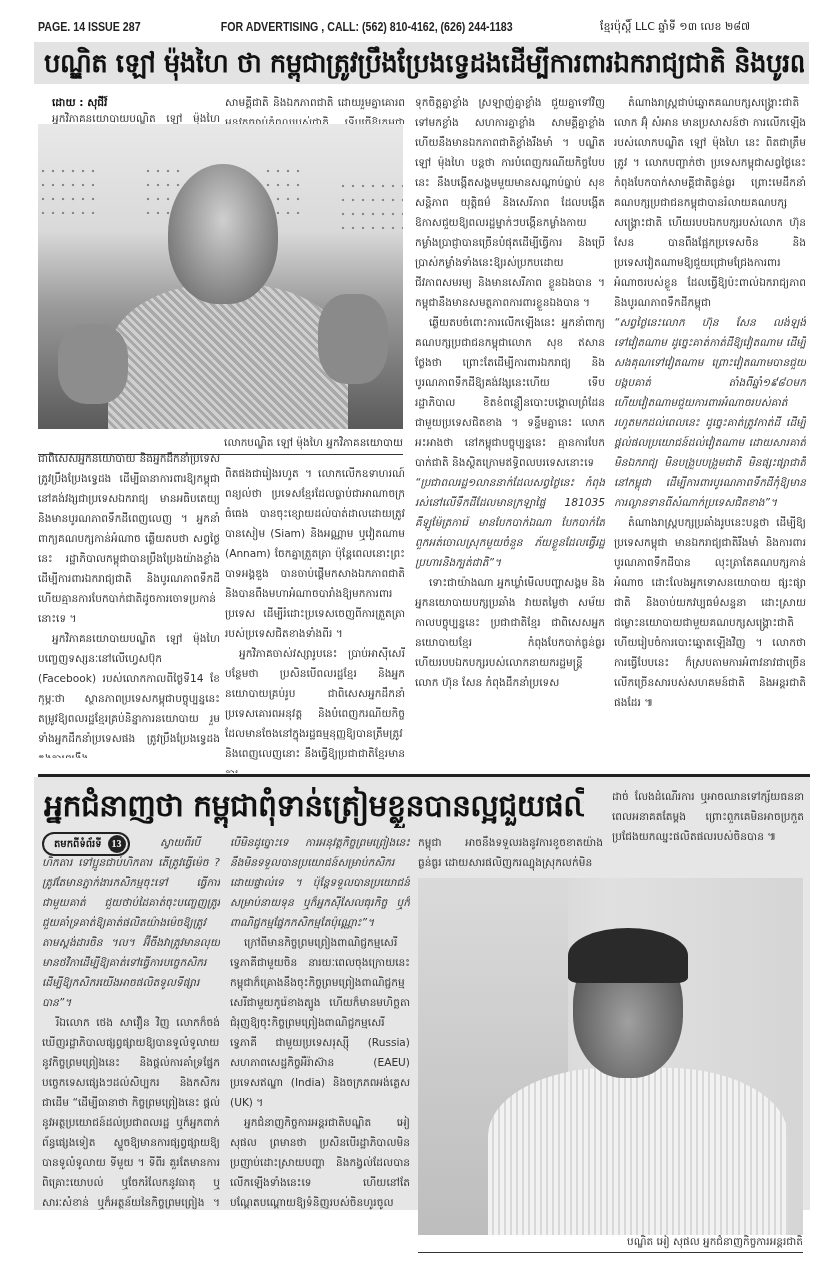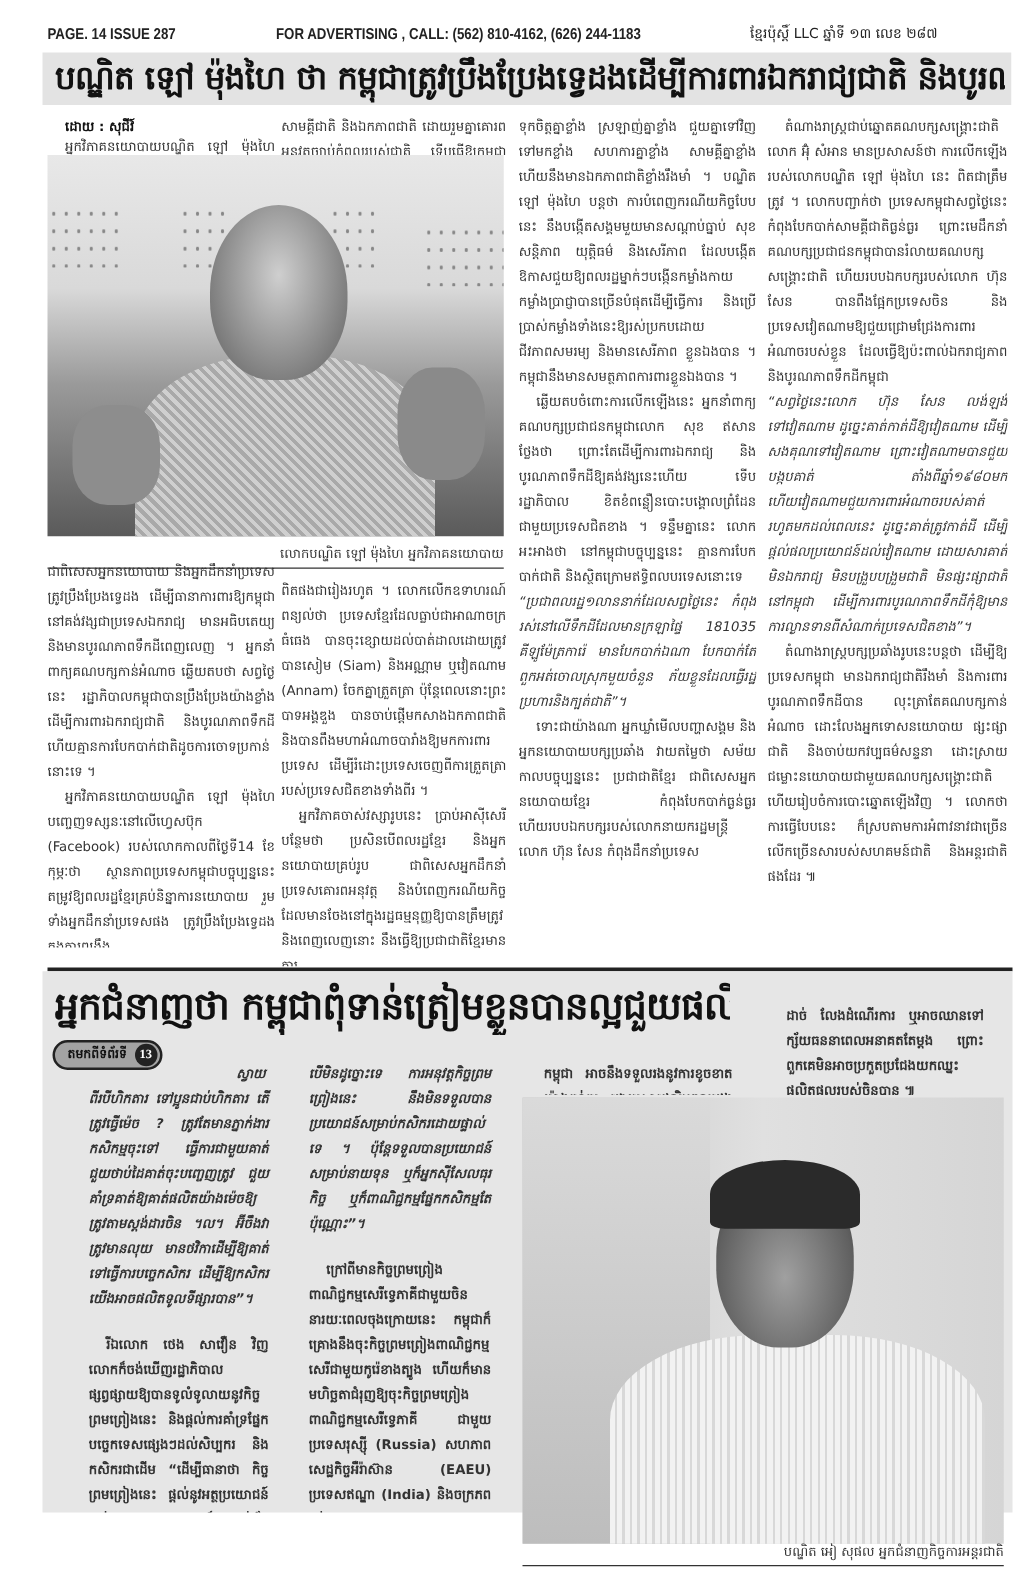--- a/index.html
+++ b/index.html
@@ -20,24 +20,24 @@
   .face1{position:absolute;left:130px;top:40px;width:110px;height:140px;border-radius:50% 50% 45% 45%;background:radial-gradient(ellipse at 50% 40%,#cfcfcf,#7a7a7a 75%);}
   .body1{position:absolute;left:70px;top:160px;width:240px;height:160px;border-radius:45% 45% 0 0;background:repeating-linear-gradient(45deg,#cfcfcf 0 3px,#a9a9a9 3px 6px);}
   .hand1{position:absolute;left:20px;top:200px;width:70px;height:80px;border-radius:40%;background:#8d8d8d;}
   .hand2{position:absolute;left:280px;top:170px;width:70px;height:90px;border-radius:40%;background:#8a8a8a;}
   .caption{position:absolute;font-size:10.5px;color:#333;text-align:right;}
   .cap1{left:38px;top:436px;width:365px;}
   .rule{position:absolute;height:1px;background:#333;}
   .divider-dark{position:absolute;left:38px;top:774px;width:772px;height:3px;background:#222;}
   .box2{position:absolute;left:34px;top:777px;width:776px;height:433px;background:#e6e6e6;}
   .headline2{position:absolute;left:44px;top:784px;width:540px;font-size:30px;font-weight:bold;line-height:44px;white-space:nowrap;overflow:hidden;color:#111;letter-spacing:-0.6px;}
-  .series-badge{position:absolute;left:42px;top:832px;height:20px;padding:0 6px 0 10px;border:2px solid #222;border-radius:12px;background:#a3a3a3;font-size:10px;font-weight:bold;line-height:18px;color:#111;display:flex;align-items:center;gap:6px;}
+  .series-badge{position:absolute;left:42px;top:832px;height:20px;padding:0 6px 0 10px;border:2px solid #222;border-radius:12px;background:#e5e5e5;font-size:10px;font-weight:bold;line-height:18px;color:#111;display:flex;align-items:center;gap:6px;}
   .series-num{display:inline-block;width:18px;height:18px;border-radius:50%;background:#222;color:#fff;font-size:10px;line-height:18px;text-align:center;font-family:"Liberation Serif",serif;font-weight:bold;margin-right:-4px;}
   .col2{position:absolute;font-size:10.6px;line-height:20px;color:#333;text-align:justify;overflow:hidden;}
-  .col2 p{margin:17px;text-indent:14px;font-weight:bold;}
+  .col2 p{margin:0;text-indent:14px;}
   .col2 p.noind{text-indent:0;}
   .italic{font-style:italic;}
   .photo2{left:418px;top:878px;width:385px;height:357px;background:linear-gradient(90deg,#c8c8c8 0%,#e0e0e0 50%,#d5d5d5 100%);}
   .wall{position:absolute;left:0;top:0;width:150px;height:357px;background:linear-gradient(180deg,#dadada,#bdbdbd);}
   .head2{position:absolute;left:155px;top:60px;width:110px;height:140px;border-radius:48% 48% 45% 45%;background:radial-gradient(ellipse at 50% 60%,#a0a0a0,#606060 70%,#333 100%);}
   .hair2{position:absolute;left:150px;top:50px;width:120px;height:55px;border-radius:50% 50% 10% 10%;background:#2a2a2a;}
   .shirt2{position:absolute;left:70px;top:190px;width:300px;height:170px;border-radius:40% 40% 0 0;background:repeating-linear-gradient(90deg,#f2f2f2 0 4px,#d8d8d8 4px 6px);}
   .cap2{left:418px;top:1235px;width:385px;}
 </style>
 </head>
@@ -99,31 +99,31 @@
 
 <div class="divider-dark"></div>
 <div class="box2"></div>
 <div class="headline2">អ្នកជំនាញថា កម្ពុជាពុំទាន់ត្រៀមខ្លួនបានល្អជួយផលិតកម្ម...</div>
 
 <div class="series-badge">
   <span>តមកពីទំព័រទី</span>
   <span class="series-num">13</span>
 </div>
 
-<div class="col2 italic" style="left:54px;top:832px;width:178px;height:378px;text-indent:0;">
+<div class="col2 italic" style="left:42px;top:832px;width:178px;height:378px;text-indent:0;">
   <p class="noind" style="text-indent:118px;">ស្វាយពីរបីហិកតារ ទៅប្អូនជាប់ហិកតារ តើត្រូវធ្វើម៉េច ? ត្រូវតែមានភ្នាក់ងារកសិកម្មចុះទៅ ធ្វើការជាមួយគាត់ ជួយថាប់ដៃគាត់ចុះបញ្ចេញត្រូវ ជួយគាំទ្រគាត់ឱ្យគាត់ផលិតយ៉ាងម៉េចឱ្យត្រូវតាមស្តង់ដារចិន ។ល។ អ៊ីចឹងវាត្រូវមានលុយ មានថវិកាដើម្បីឱ្យគាត់ទៅធ្វើការបច្ចេកសិករ ដើម្បីឱ្យកសិករយើងអាចផលិតទូលទីផ្សារបាន”។</p>
   <p style="font-style:normal;">រីឯលោក ថេង សាវឿន វិញ លោកក៏ចង់ឃើញរដ្ឋាភិបាលផ្សព្វផ្សាយឱ្យបានទូលំទូលាយនូវកិច្ចព្រមព្រៀងនេះ និងផ្តល់ការគាំទ្រផ្នែកបច្ចេកទេសផ្សេងៗដល់សិប្បករ និងកសិករជាដើម “ដើម្បីធានាថា កិច្ចព្រមព្រៀងនេះ ផ្តល់នូវអត្ថប្រយោជន៍ដល់ប្រជាពលរដ្ឋ ឬក៏អ្នកពាក់ព័ន្ធផ្សេងទៀត ស្ទួចឱ្យមានការផ្សព្វផ្សាយឱ្យបានទូលំទូលាយ ទីមួយ ។ ទីពីរ គួរតែមានការពិគ្រោះយោបល់ ឬចែករំលែកនូវធាតុ ឬសារៈសំខាន់ ឬក៏អត្ថន័យនៃកិច្ចព្រមព្រៀង ។ ហើយបន្ថែមទៀត គឺការគាំទ្រខាងបច្ចេកទេស និងធនធានផ្សេងៗ ដើម្បីធានាឱ្យផលិតផលរបស់ប្រជាពលរដ្ឋ ឬក៏កសិករអាចទៅរួចបាន ។ ប៉ុន្តែ</p>
 </div>
 <div class="col2" style="left:230px;top:832px;width:180px;height:378px;">
   <p class="noind italic">បើមិនដូច្នោះទេ ការអនុវត្តកិច្ចព្រមព្រៀងនេះ នឹងមិនទទួលបានប្រយោជន៍សម្រាប់កសិករដោយផ្ទាល់ទេ ។ ប៉ុន្តែទទួលបានប្រយោជន៍សម្រាប់នាយទុន ឬក៏អ្នកស៊ីសែលធុរកិច្ច ឬក៏ពាណិជ្ជកម្មផ្នែកកសិកម្មតែប៉ុណ្ណោះ”។</p>
   <p>ក្រៅពីមានកិច្ចព្រមព្រៀងពាណិជ្ជកម្មសេរីទ្វេភាគីជាមួយចិន នារយៈពេលចុងក្រោយនេះ កម្ពុជាក៏គ្រោងនឹងចុះកិច្ចព្រមព្រៀងពាណិជ្ជកម្មសេរីជាមួយកូរ៉េខាងត្បូង ហើយក៏មានមហិច្ឆតាជំរុញឱ្យចុះកិច្ចព្រមព្រៀងពាណិជ្ជកម្មសេរីទ្វេភាគី ជាមួយប្រទេសរុស្ស៊ី (Russia) សហភាពសេដ្ឋកិច្ចអឺរ៉ាស៊ាន (EAEU) ប្រទេសឥណ្ឌា (India) និងចក្រភពអង់គ្លេស (UK) ។</p>
   <p>អ្នកជំនាញកិច្ចការអន្តរជាតិបណ្ឌិត អៀ សុផល ព្រមានថា ប្រសិនបើរដ្ឋាភិបាលមិនប្រញាប់ដោះស្រាយបញ្ហា និងកង្វល់ដែលបានលើកឡើងទាំងនេះទេ ហើយនៅតែបណ្តែតបណ្តោយឱ្យទំនិញរបស់ចិនហូរចូលយ៉ាងគំហុកនោះ ហេតុការណ៍នេះអាចនឹងបណ្តាលឱ្យមានការផ្ទុះការតវ៉ាក្នុងចំណោមពលរដ្ឋក្នុងស្រុក ។ លោកព្យាករណ៍ថា ឧស្សាហកម្មក្មេងខ្ចីនៅ</p>
 </div>
 <div class="col2" style="left:418px;top:832px;width:185px;height:44px;">
-  <p class="noind">កម្ពុជា អាចនឹងទទួលរងនូវការខូចខាតយ៉ាងធ្ងន់ធ្ងរ ដោយសារផលិមពលរដ្នុងស្រុកលក់មិន</p>
+  <p class="noind">កម្ពុជា អាចនឹងទទួលរងនូវការខូចខាតយ៉ាងធ្ងន់ធ្ងរ ដោយសារផលិញករណ្នុងស្រុកលក់មិន</p>
 </div>
 <div class="col2" style="left:612px;top:786px;width:192px;height:90px;">
   <p class="noind">ដាច់ លែងដំណើរការ ឬអាចឈានទៅក្ស័យធននាពេលអនាគតតែម្តង ព្រោះពួកគេមិនអាចប្រកួតប្រជែងយកឈ្នះផលិតផលរបស់ចិនបាន ៕</p>
 </div>
 
 <div class="photo photo2">
   <div class="wall"></div>
   <div class="shirt2"></div>
   <div class="head2"></div>
   <div class="hair2"></div>

